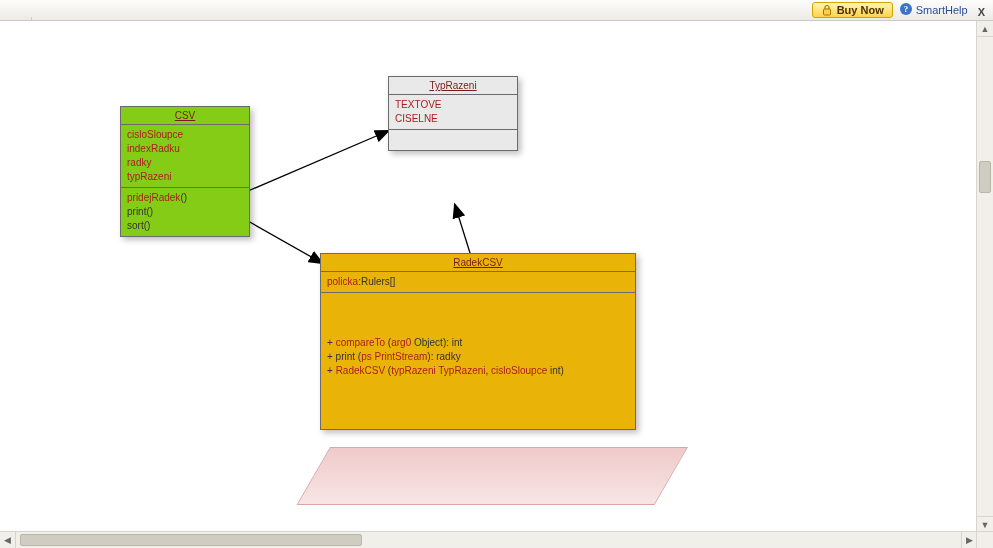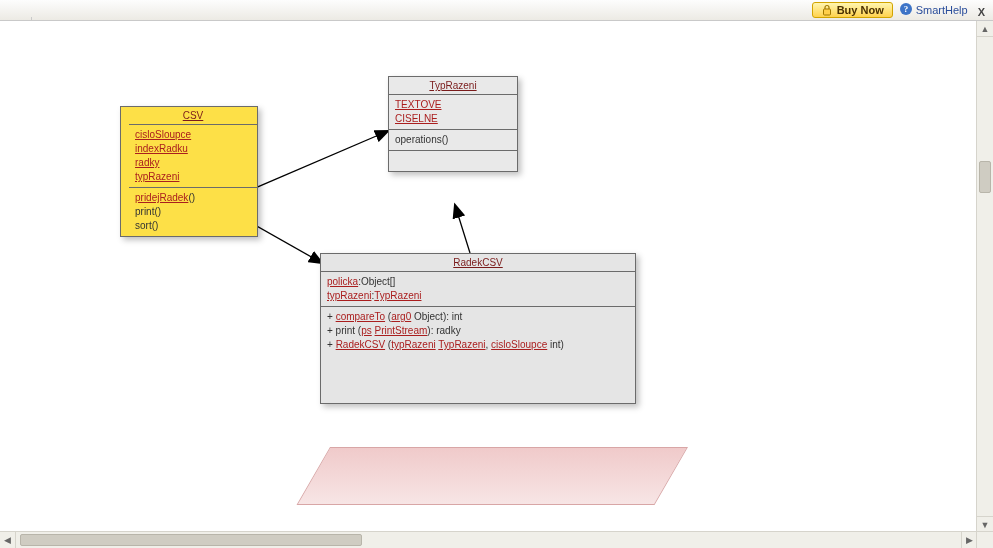--- a/index.html
+++ b/index.html
@@ -29,27 +29,27 @@
   .hscroll .arrow{position:absolute;top:0;bottom:0;width:15px;display:flex;align-items:center;justify-content:center;font-size:9px;color:#666;cursor:pointer;}
   .hscroll .arrow.left{left:0;border-right:1px solid #d6d4cc;}
   .hscroll .arrow.right{right:0;border-left:1px solid #d6d4cc;}
   .corner{position:absolute;right:0;bottom:0;width:16px;height:16px;background:#f0efe9;border-left:1px solid #d6d4cc;border-top:1px solid #d6d4cc;}
   
   .uml{position:absolute;border:1px solid #6b6b6b;box-shadow:3px 3px 6px rgba(0,0,0,.25);font-size:10px;}
   .uml .title{text-align:center;padding:3px 4px;border-bottom:1px solid #6b6b6b;text-decoration:underline;color:#7a1b1b;}
   .uml .sect{padding:3px 6px;border-bottom:1px solid #6b6b6b;min-height:14px;}
   .uml .sect:last-child{border-bottom:none;}
   .uml .line{white-space:nowrap;line-height:14px;}
-  .red-u{text-decoration:underline;color:#aa1e1e;}
+  .red-u{color:#aa1e1e;}
   .plain{color:#333;}
-  .csv-box{left:120px;top:85px;width:128px;background:#fde047;padding-left:8px;}
+  .csv-box{left:120px;top:85px;width:128px;background:#84cc16;}
   .typ-box{left:388px;top:55px;width:128px;background:#e9e9e9;}
-  .radek-box{left:320px;top:232px;width:314px;background:#e5e5e5;}
+  .radek-box{left:320px;top:232px;width:314px;background:#eab308;}
   .radek-box .title{color:#7a1b1b;}
-  .radek-box .sect:last-child{min-height:90px;}
+  .radek-box .sect:last-child{min-height:90px;margin-top:40px;}
   
   .floor{position:absolute;left:330px;top:426px;width:358px;height:58px;
     background:linear-gradient(#f0caca,#f7e5e5);
     transform:skewX(-30deg);
     transform-origin:top left;
     border:1px solid #d8a6a6;
     font-size:7px;color:#b98585;padding:6px 10px;box-sizing:border-box;overflow:hidden;}
   
   .arrows{position:absolute;left:0;top:0;pointer-events:none;}
 </style>
@@ -137,31 +137,27 @@
         <div class="line plain">sort()</div>
       </div>
     </div>
 
     <div class="uml typ-box">
       <div class="title">TypRazeni</div>
       <div class="sect">
         <div class="line"><span class="red-u">TEXTOVE</span></div>
         <div class="line"><span class="red-u">CISELNE</span></div>
       </div>
-      <div class="sect">
-        <div class="line plain">operations()</div>
-      </div>
       <div class="sect"></div>
     </div>
 
     <div class="uml radek-box">
       <div class="title">RadekCSV</div>
       <div class="sect">
-        <div class="line"><span class="red-u">policka</span><span class="plain">:Object[]</span></div>
-        <div class="line"><span class="red-u">typRazeni</span><span class="plain">:</span><span class="red-u">TypRazeni</span></div>
+        <div class="line"><span class="red-u">policka</span><span class="plain">:Rulers[]</span></div>
       </div>
       <div class="sect">
         <div class="line">
           <span class="plain">+ </span><span class="red-u">compareTo</span><span class="plain"> (</span><span class="red-u">arg0</span><span class="plain"> Object): int</span>
         </div>
         <div class="line">
           <span class="plain">+ print (</span><span class="red-u">ps</span><span class="plain"> </span><span class="red-u">PrintStream</span><span class="plain">): radky</span>
         </div>
         <div class="line">
           <span class="plain">+ </span><span class="red-u">RadekCSV</span><span class="plain"> (</span><span class="red-u">typRazeni</span><span class="plain"> </span><span class="red-u">TypRazeni</span><span class="plain">, </span><span class="red-u">cisloSloupce</span><span class="plain"> int)</span>

